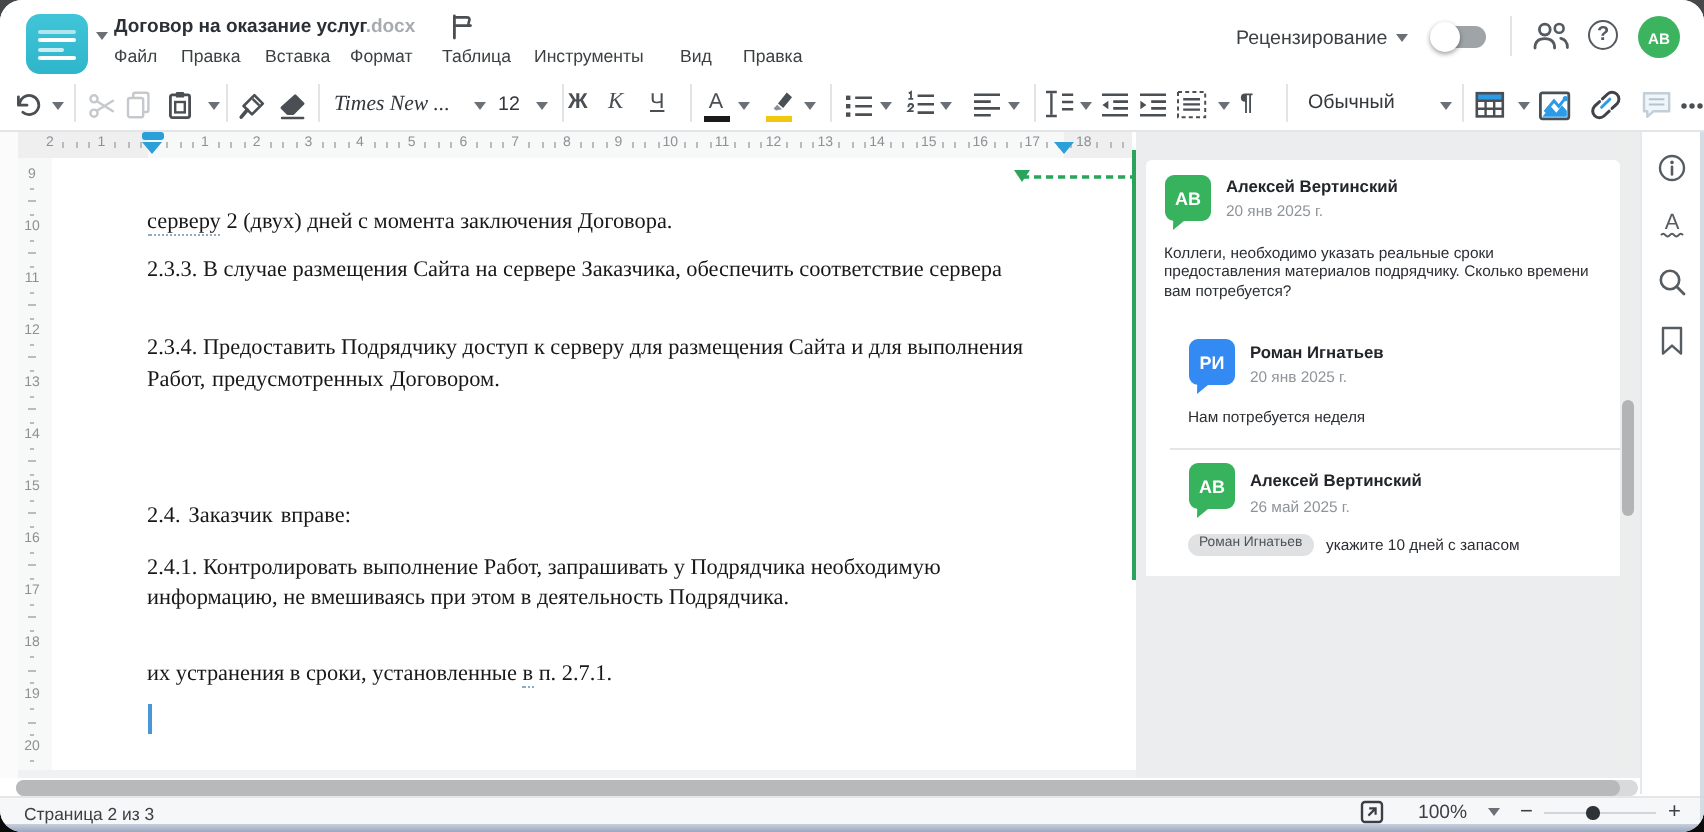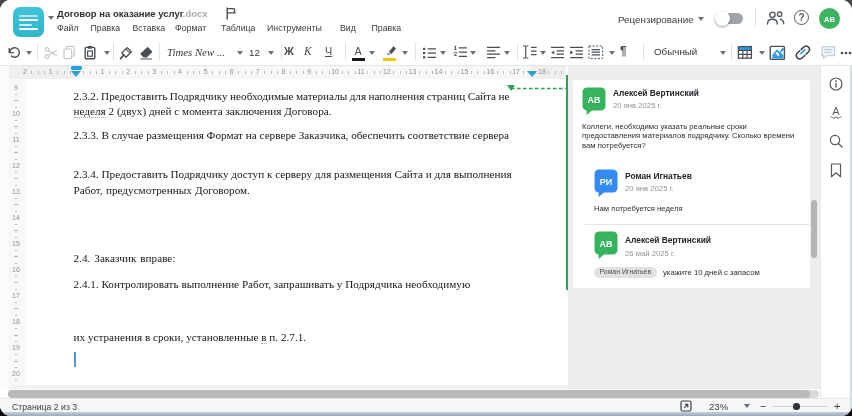--- a/index.html
+++ b/index.html
@@ -301,27 +301,27 @@
 <div class="a tick" style="left:14.8px;top:341.0px;width:2.5px;height:1px;"></div>
 <div class="a num" style="left:9px;top:344.0px;width:14px;text-align:center;">19</div>
 <div class="a tick" style="left:14.8px;top:354.0px;width:2.5px;height:1px;"></div>
 <div class="a tick" style="left:14.0px;top:360.5px;width:4px;height:1px;"></div>
 <div class="a tick" style="left:14.8px;top:367.0px;width:2.5px;height:1px;"></div>
 <div class="a num" style="left:9px;top:370.1px;width:14px;text-align:center;">20</div>
 <div class="a tick" style="left:14.8px;top:380.1px;width:2.5px;height:1px;"></div>
 <div class="a" style="left:26px;top:79px;width:540px;height:306px;background:#fff;"></div>
 <div class="a" style="left:0px;top:385px;width:820px;height:4px;background:#f0f1f2;"></div>
 <div class="a" style="left:0;top:65.5px;width:9px;height:323px;background:#fbfbfc;"></div>
-<div class="a ds" style="left:73.5px;top:89.5px;word-spacing:-0.40px;">2.3.2. Предоставить Подрядчику необходимые материалы для наполнения страниц Сайта не</div>
-<div class="a ds" style="left:73.5px;top:105.3px;"><span style="border-bottom:1px dotted #93abc1;">неделя</span> 2 (двух) дней с момента заключения Договора.</div>
-<div class="a ds" style="left:73.5px;top:129.0px;">2.3.3. В случае размещения Формат на сервере Заказчика, обеспечить соответствие сервера</div>
+<div class="a ds" style="left:73.5px;top:105.3px;"><span style="border-bottom:1px dotted #93abc1;">серверу</span> 2 (двух) дней с момента заключения Договора.</div>
+<div class="a ds" style="left:73.5px;top:129.0px;">2.3.3. В случае размещения Сайта на сервере Заказчика, обеспечить соответствие сервера</div>
 <div class="a ds" style="left:73.5px;top:168.4px;">2.3.4. Предоставить Подрядчику доступ к серверу для размещения Сайта и для выполнения</div>
 <div class="a ds" style="left:73.5px;top:183.8px;word-spacing:0.50px;">Работ, предусмотренных Договором.</div>
 <div class="a ds" style="left:73.5px;top:251.5px;word-spacing:1.20px;">2.4. Заказчик вправе:</div>
 <div class="a ds" style="left:73.5px;top:277.5px;">2.4.1. Контролировать выполнение Работ, запрашивать у Подрядчика необходимую</div>
+<div class="a ds" style="left:73.5px;top:293.0px;">информацию, не вмешиваясь при этом в деятельность Подрядчика.</div>
 <div class="a ds" style="left:73.5px;top:330.5px;">их устранения в сроки, установленные <span style="border-bottom:1px dotted #93abc1;">в</span> п. 2.7.1.</div>
 <div class="a" style="left:74px;top:352px;width:1.6px;height:15px;background:#4a97d8;"></div>
 <div class="a" style="left:506.5px;top:84.5px;width:0;height:0;border-left:4.5px solid transparent;border-right:4.5px solid transparent;border-top:6.5px solid #2aa45b;"></div>
 <svg class="a" style="left:511px;top:87px;" width="56" height="3" viewBox="0 0 56 3">
       <line x1="0" y1="1.5" x2="56" y2="1.5" stroke="#2aa45b" stroke-width="1.7" stroke-dasharray="3.6 2.4"></line>
     </svg>
 <div class="a" style="left:566px;top:75px;width:2.2px;height:215px;background:#2aa45b;"></div>
     <div class="a" style="left:568.2px;top:65.5px;width:251.8px;height:323.5px;background:#ebedee;"></div>
 <div class="a" style="left:573px;top:80px;width:237px;height:208px;background:#fff;border-radius:3px 3px 0 0;"></div>
 <svg class="a" style="left:582px;top:87px;" width="24" height="28" viewBox="0 0 24 28">
@@ -368,20 +368,20 @@
     </svg>
 <div class="a" style="left:8px;top:389.5px;width:811px;height:8px;border-radius:4px;background:#d9dadb;"></div>
 <div class="a" style="left:8px;top:389.5px;width:802px;height:8px;border-radius:4px;background:#b7b9bb;"></div>
 <div class="a" style="left:0;top:397.5px;width:852px;height:14.5px;background:#f6f7f8;border-top:1px solid #e4e6e8;box-sizing:border-box;"></div>
 <div class="a" style="left:12px;top:401.5px;font-size:8.7px;color:#3c4043;">Страница 2 из 3</div>
 <div class="a" style="left:96px;top:422px;font-size:13px;color:#3c4043;">Все изменения сохранены</div>
 <svg class="a" style="left:680px;top:399.5px;" width="12" height="12" viewBox="0 0 12 12">
 <rect x="1" y="1" width="10" height="10" rx="1.5" stroke="#3c4043" stroke-width="1.2" fill="none"></rect>
 <path d="M7.6 4.4 L4.2 7.8 M4.6 4.2 H7.8 V7.4" stroke="#3c4043" stroke-width="1.1" fill="none"></path>
     </svg>
-<div class="a" style="left:709px;top:400.5px;font-size:9.6px;color:#3c4043;">23%</div>
+<div class="a" style="left:709px;top:400.5px;font-size:9.6px;color:#3c4043;">100%</div>
 <div class="a cap" style="left:744px;top:403.5px;"></div>
 <div class="a" style="left:760px;top:400px;font-size:11px;color:#3c4043;">−</div>
 <div class="a" style="left:772px;top:405.5px;width:56px;height:1.4px;background:#d3d5d8;"></div>
 <div class="a" style="left:793px;top:403px;width:6.5px;height:6.5px;border-radius:50%;background:#2e3338;"></div>
 <div class="a" style="left:834px;top:400px;font-size:11px;color:#3c4043;">+</div>
 <div class="a" style="left:849.5px;top:66px;width:2.5px;height:346px;background:#cdd6e1;opacity:0.85;"></div>
 <div class="a" style="left:0;top:411.5px;width:852px;height:4.5px;background:linear-gradient(#c7d0de,#9aa7bc);"></div>
 </div>
 </body></html>

